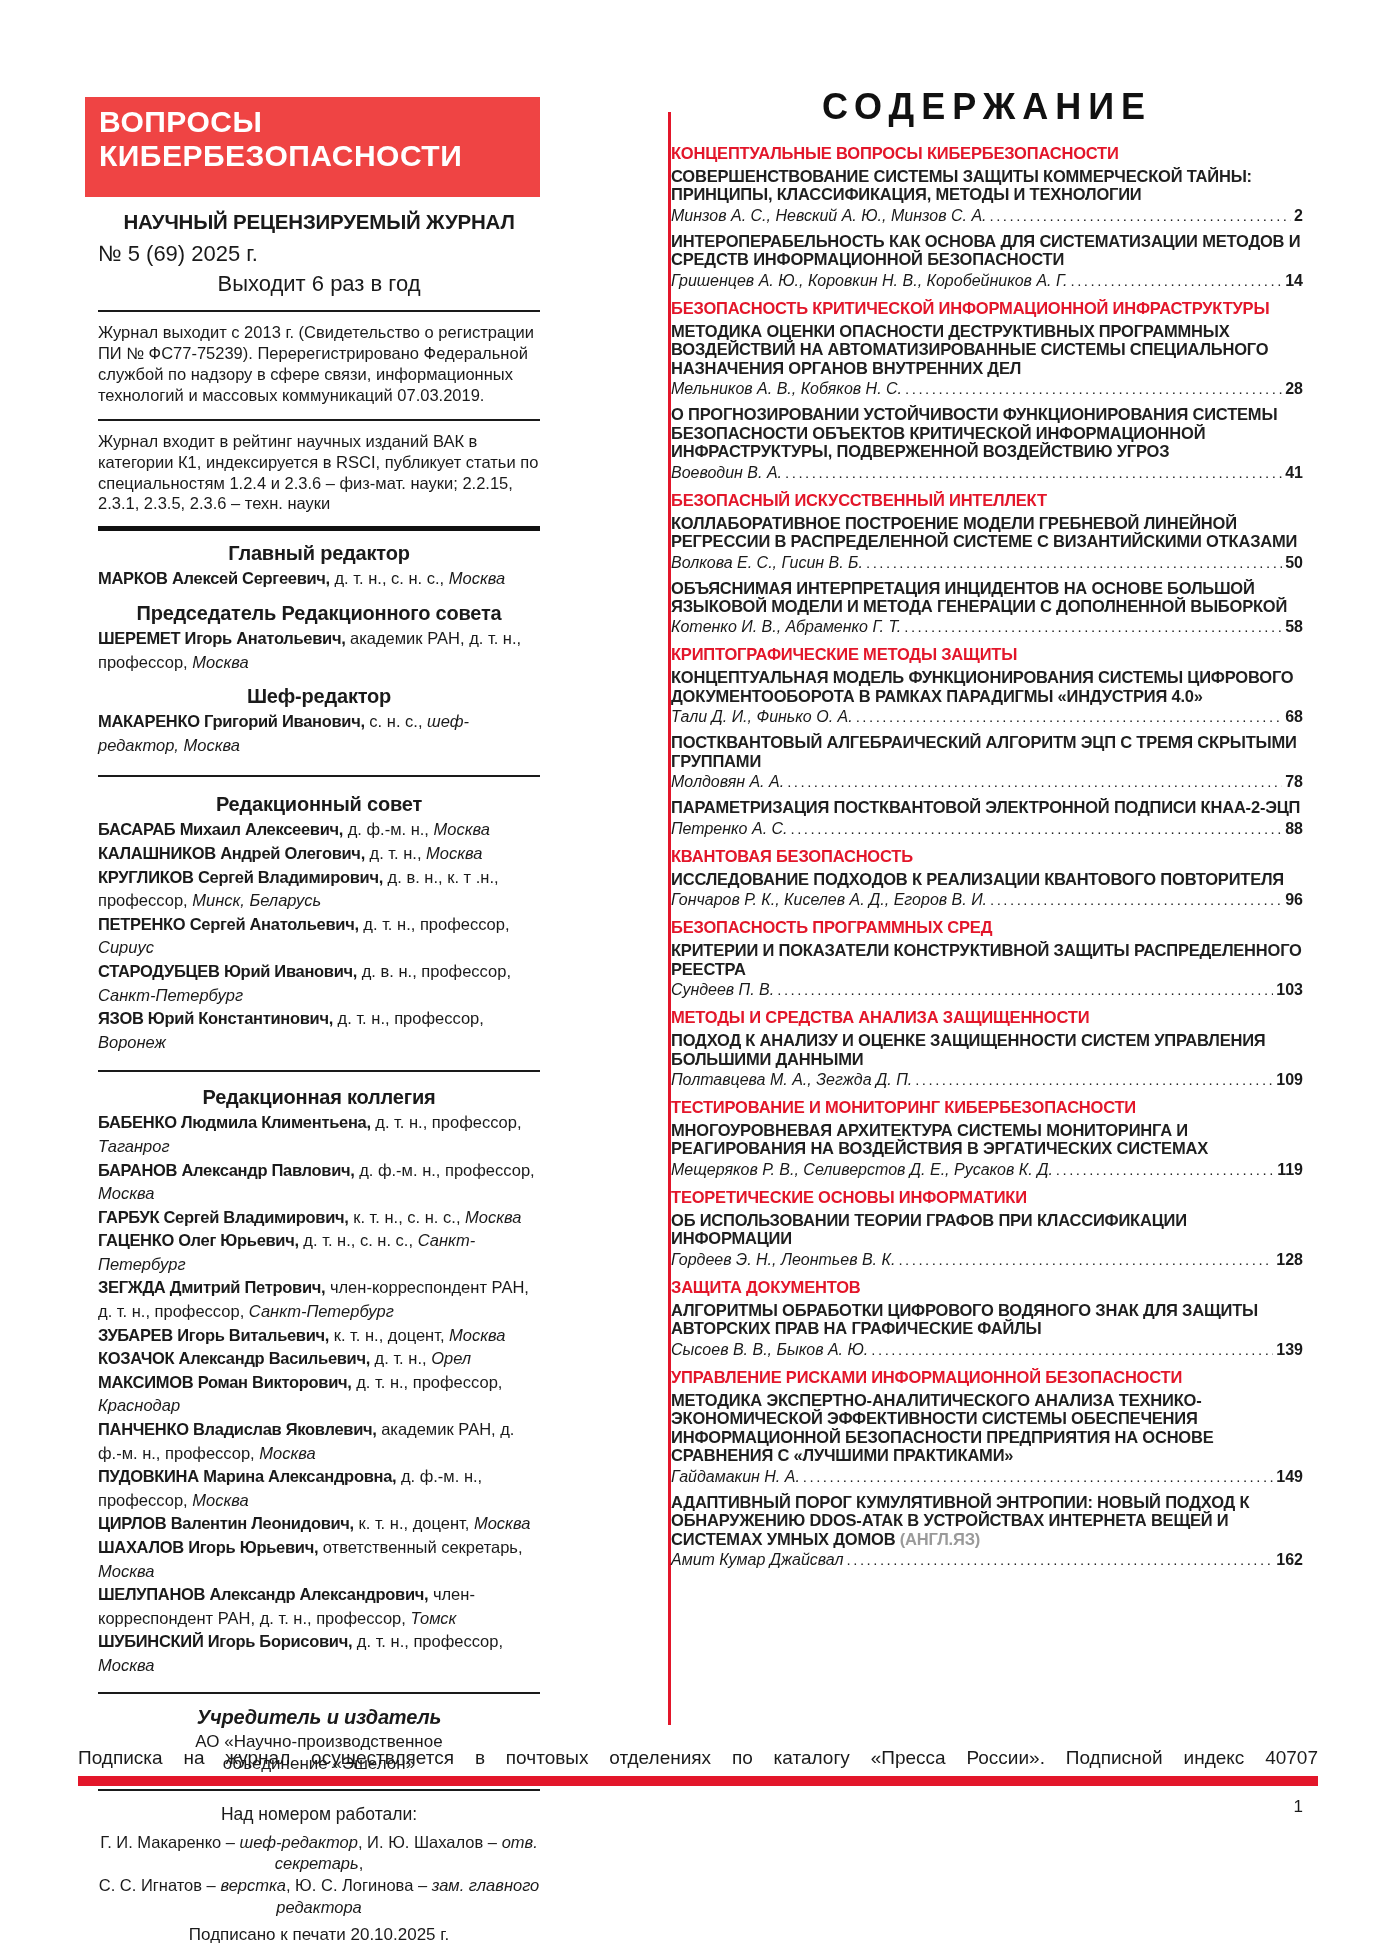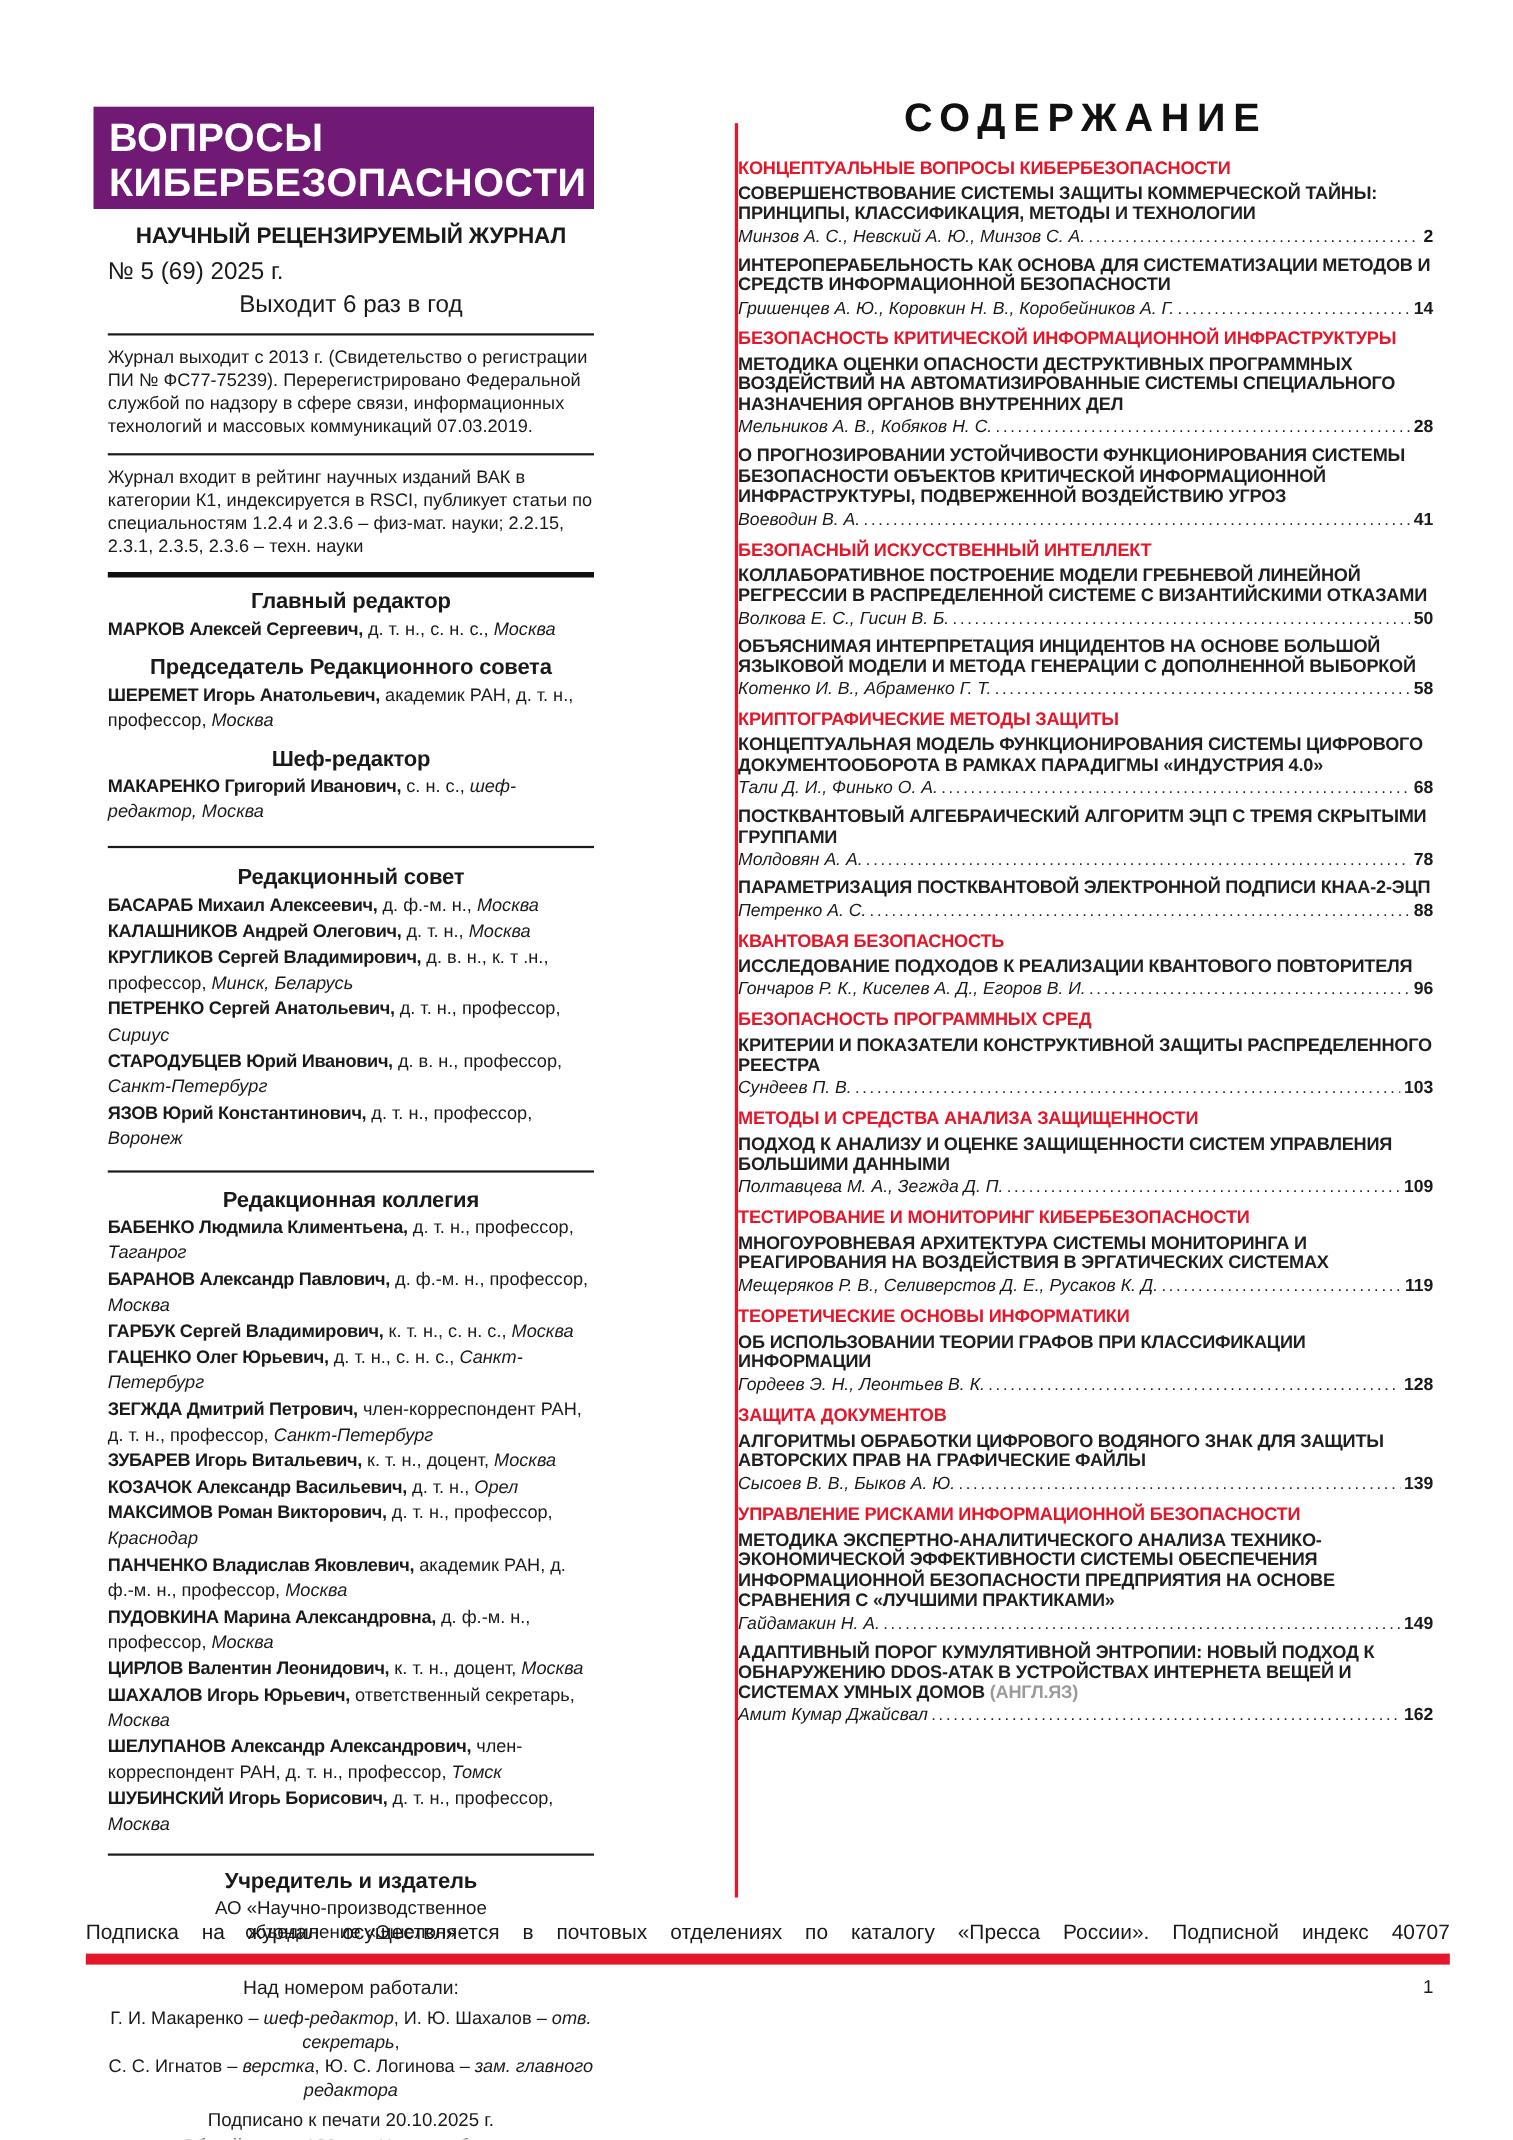--- a/index.html
+++ b/index.html
@@ -1,21 +1,21 @@
 <!DOCTYPE html>
 <html><head>
 <meta charset="utf-8">
 <style>
   html,body{margin:0;padding:0;background:#ffffff;}
   .page{position:relative;width:1375px;height:1945px;background:#fff;overflow:hidden;
         font-family:"Liberation Sans",sans-serif;color:#1a1a1a;}
   
   .left-col{position:absolute;left:98px;top:97px;width:442px;}
-  .banner{margin-left:-13px;width:441px;background:#701a75;color:#fff;
-          font-weight:bold;font-size:36px;line-height:1.13;padding:8px 0 4px 14px;
+  .banner{margin-left:-13px;width:441px;background:#ef4444;color:#fff;
+          font-weight:bold;font-size:30px;line-height:1.13;padding:8px 0 24px 14px;
           letter-spacing:.5px;}
   .subtitle{font-weight:bold;font-size:20.5px;text-align:center;margin-top:13px;letter-spacing:-.2px;}
   .issue{font-size:22px;text-align:left;margin-top:7px;}
   .freq{font-size:22px;text-align:center;margin-top:4px;}
   .hr{border:0;border-top:2px solid #1a1a1a;margin:13px 0 0 0;}
   .hr-thick{border:0;border-top:5px solid #111;margin:12px 0 0 0;}
   .info-par{font-size:16.5px;line-height:1.27;text-align:left;margin-top:10px;}
   .l-heading{font-weight:bold;font-size:20px;text-align:center;margin:11px 0 2px 0;letter-spacing:-.2px;}
   .entry{font-size:16.5px;line-height:1.43;text-align:left;}
   .entry .nm{font-weight:bold;letter-spacing:-.3px;}
@@ -100,21 +100,21 @@
     <div class="entry"><span class="nm">МАКСИМОВ Роман Викторович,</span><span> д. т. н., профессор, </span><span class="city">Краснодар</span></div>
     <div class="entry"><span class="nm">ПАНЧЕНКО Владислав Яковлевич,</span><span> академик РАН, д. ф.-м. н., профессор, </span><span class="city">Москва</span></div>
     <div class="entry"><span class="nm">ПУДОВКИНА Марина Александровна,</span><span> д. ф.-м. н., профессор, </span><span class="city">Москва</span></div>
     <div class="entry"><span class="nm">ЦИРЛОВ Валентин Леонидович,</span><span> к. т. н., доцент, </span><span class="city">Москва</span></div>
     <div class="entry"><span class="nm">ШАХАЛОВ Игорь Юрьевич,</span><span> ответственный секретарь, </span><span class="city">Москва</span></div>
     <div class="entry"><span class="nm">ШЕЛУПАНОВ Александр Александрович,</span><span> член-корреспондент РАН, д. т. н., профессор, </span><span class="city">Томск</span></div>
     <div class="entry"><span class="nm">ШУБИНСКИЙ Игорь Борисович,</span><span> д. т. н., профессор, </span><span class="city">Москва</span></div>
 
     <hr class="hr" style="margin-top:14px;">
 
-    <div class="l-heading" style="margin-top:12px;">Учредитель и издатель</div>
+    <div class="l-heading" style="margin-top:12px;font-style:italic;">Учредитель и издатель</div>
     <div class="center-par" style="margin-top:0;">
       <div>АО «Научно-производственное</div>
       <div>объединение «Эшелон»</div>
     </div>
 
     <hr class="hr" style="margin-top:14px;">
 
     <div class="center-par" style="margin-top:12px;font-size:17.5px;">Над номером работали:</div>
     <div class="staff-line" style="margin-top:6px;"><span>Г. И. Макаренко – </span><span class="role">шеф-редактор</span><span>, И. Ю. Шахалов – </span><span class="role">отв. секретарь</span><span>,</span></div>
     <div class="staff-line"><span>С. С. Игнатов – </span><span class="role">верстка</span><span>, Ю. С. Логинова – </span><span class="role">зам. главного редактора</span></div>

